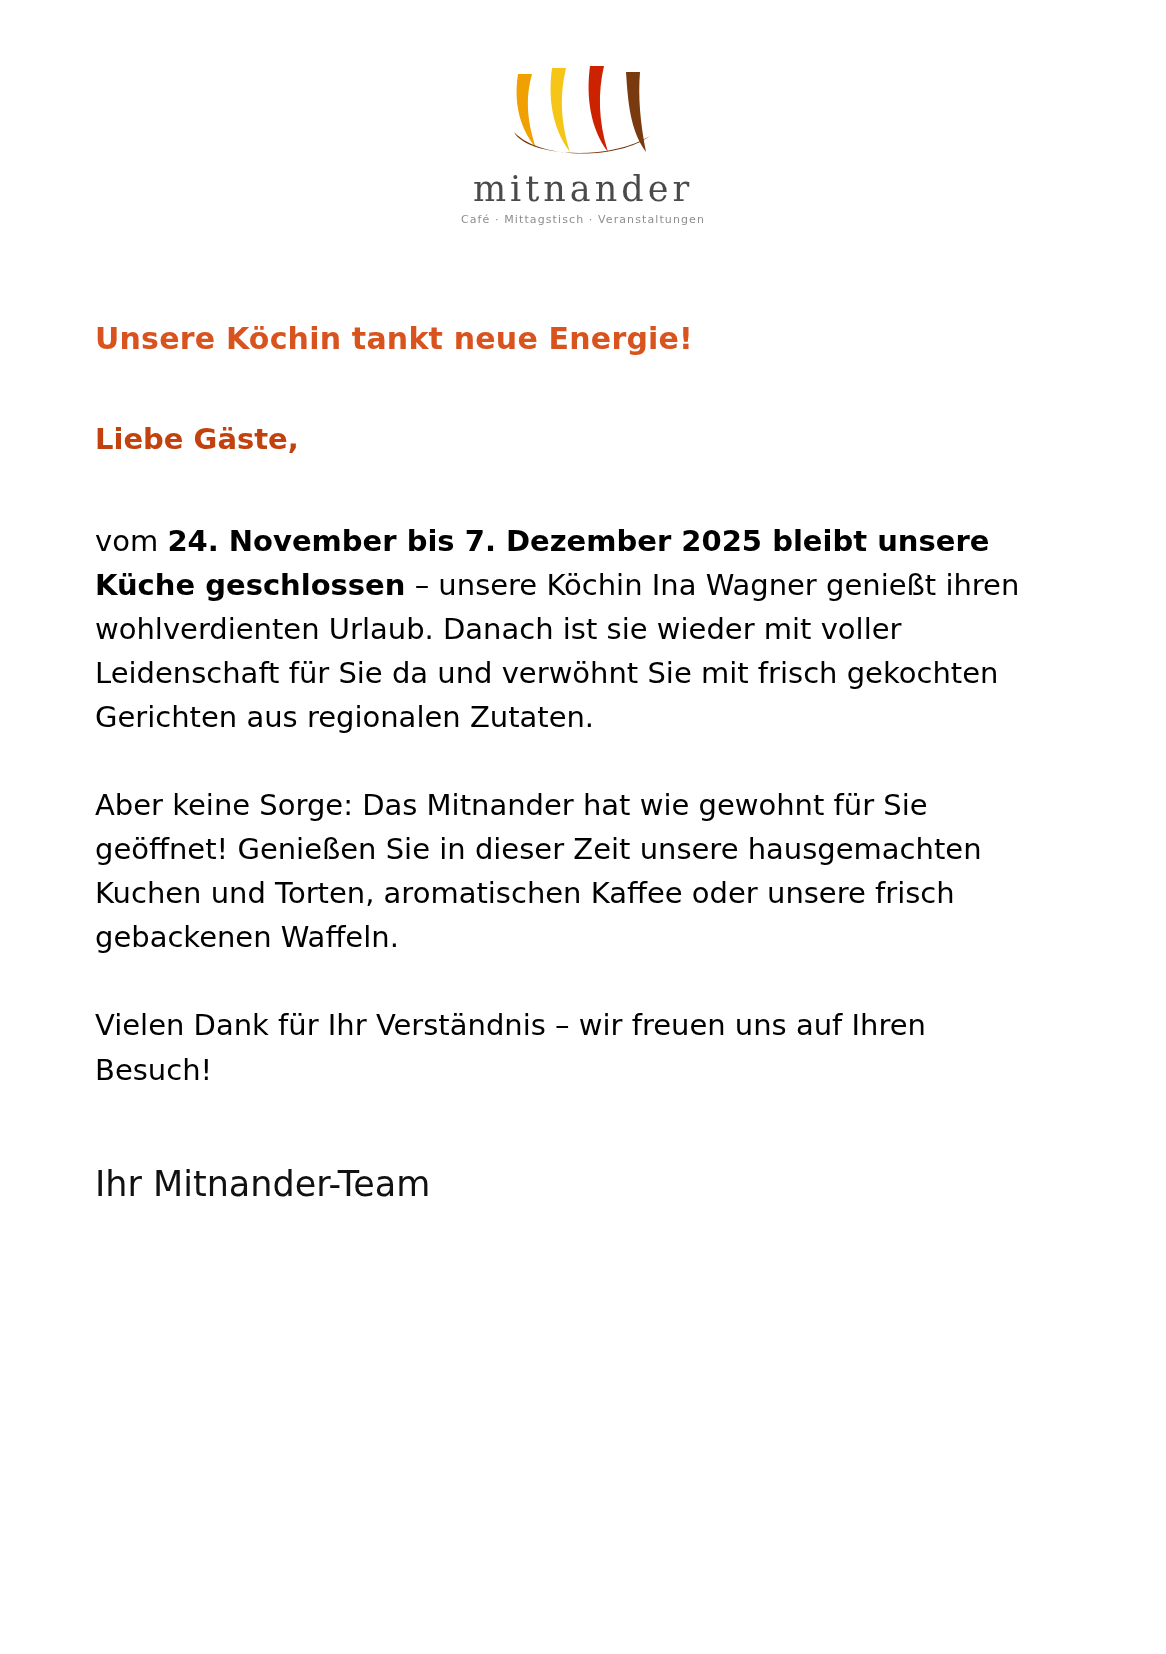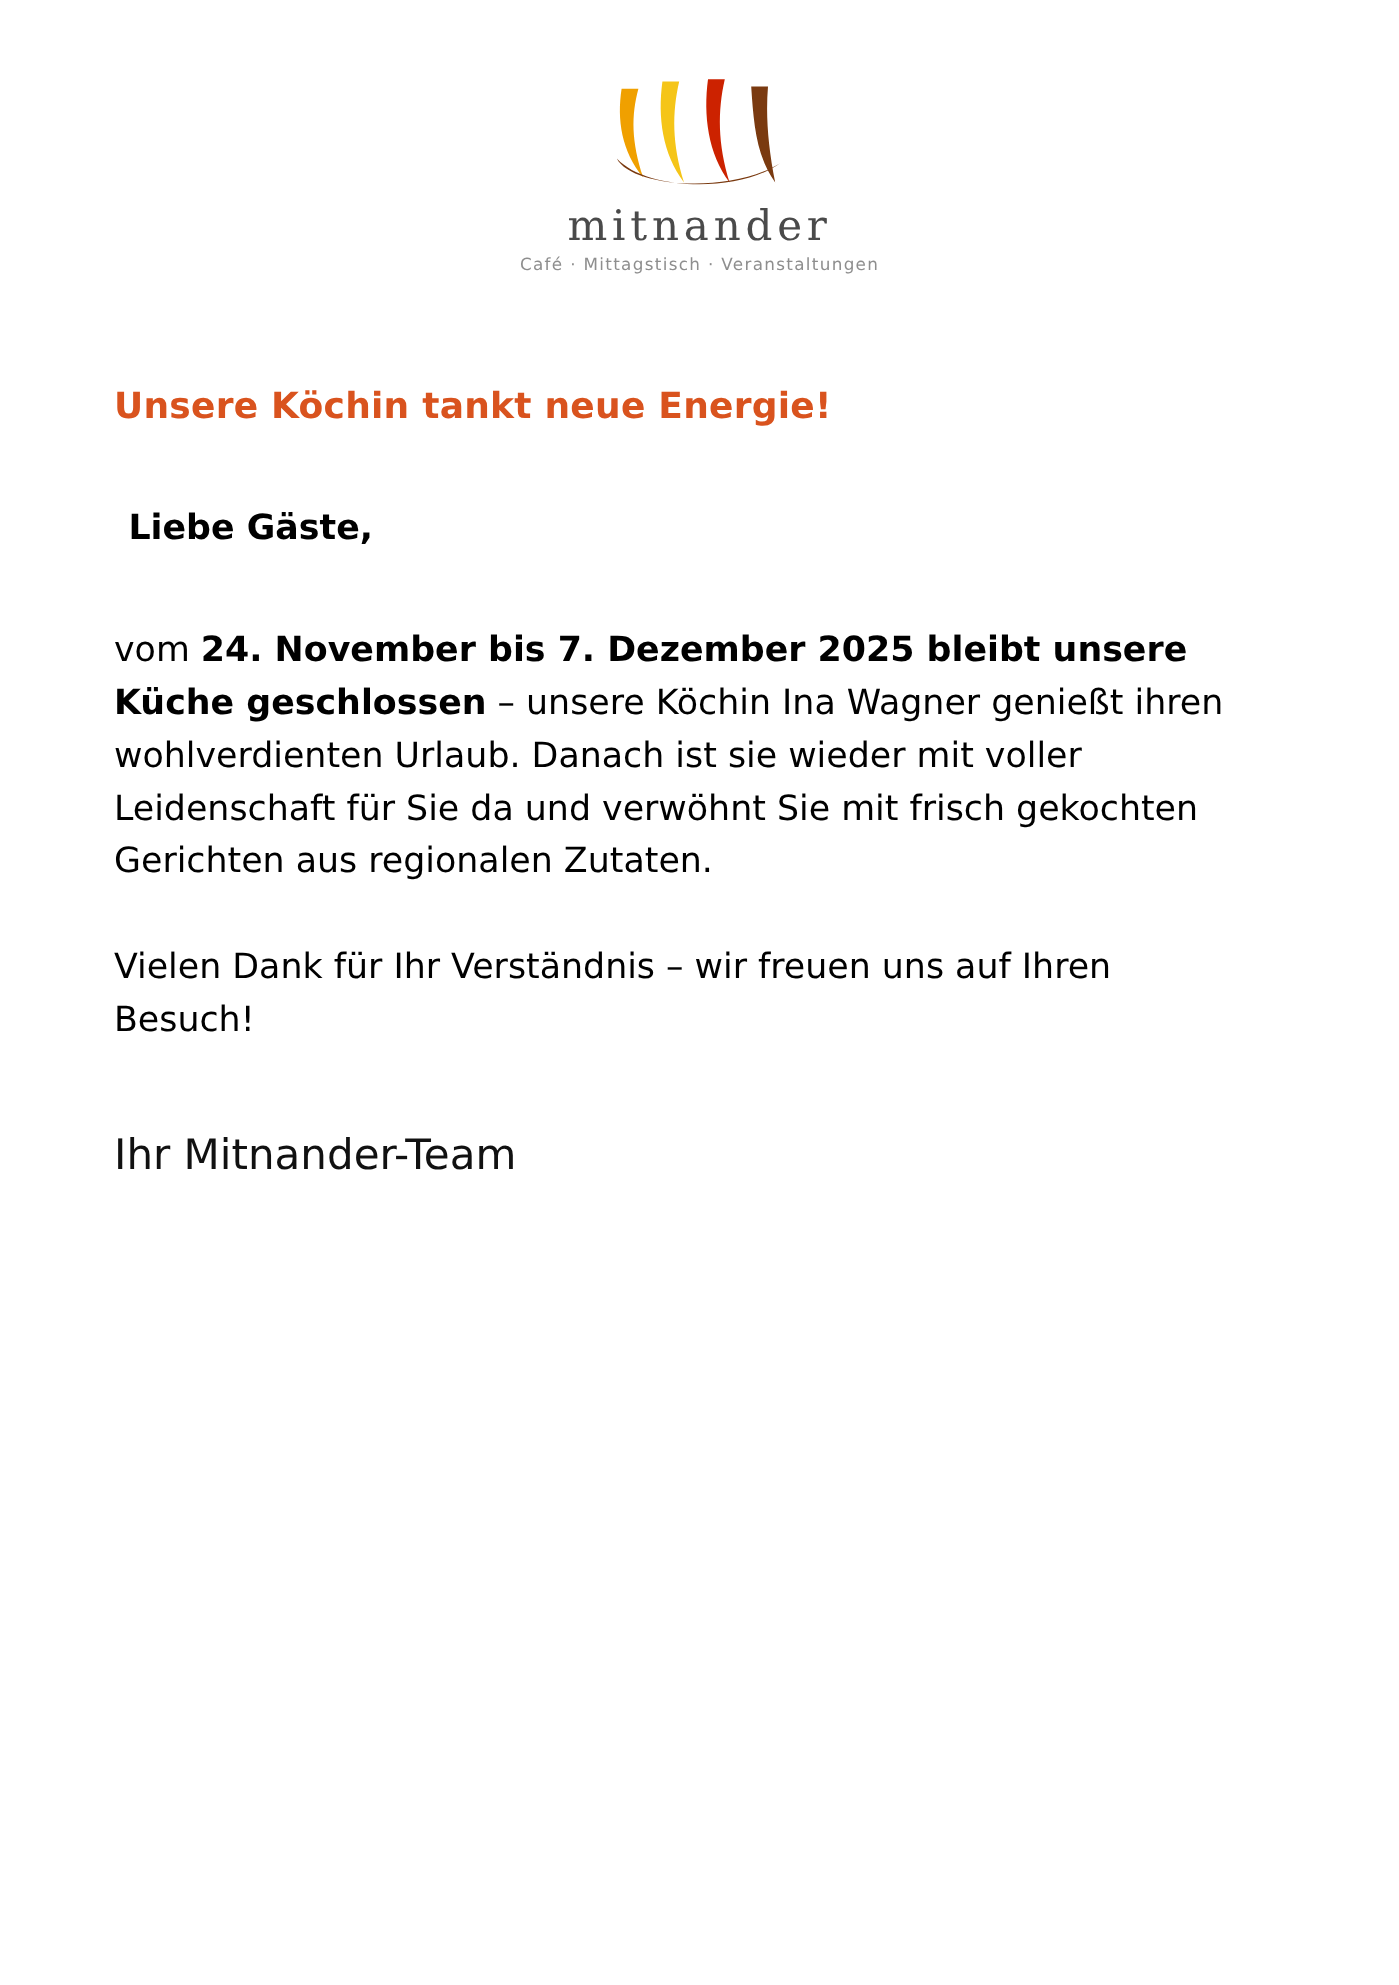--- a/index.html
+++ b/index.html
@@ -42,21 +42,21 @@
     margin-top: 6px;
     font-family: "DejaVu Serif", serif;
     font-size: 35px;
     letter-spacing: 4px;
     color: #4a4a4a;
     line-height: 1;
   }
   .logo-tagline {
     margin-top: 7px;
     font-family: "DejaVu Sans", sans-serif;
-    font-size: 14px;
+    font-size: 11px;
     letter-spacing: 1.1px;
     color: #8e8e8e;
     line-height: 1;
   }
 
   
   .content {
     position: absolute;
     left: 95px;
     top: 322px;
@@ -69,23 +69,23 @@
     font-size: 30px;
     color: #d9531e;
     letter-spacing: 0.2px;
     margin: 0 0 64px 0;
     line-height: 1.15;
   }
 
   .salutation {
     font-size: 29px;
     font-weight: bold;
-    margin: 0 0 62px 12px;
+    margin: 0 0 62px 0;
     line-height: 1.25;
-    color: #000000;
+    color: #c2410c;
   }
 
   .para {
     font-size: 29px;
     line-height: 1.52;
     margin: 16px 0 44px 0;
     color: #000000;
     max-width: 930px;
   }
   .para.narrow { max-width: 905px; }
@@ -121,20 +121,21 @@
   </div>
 
   <div class="content">
 
     <h1 class="headline">Unsere Köchin tankt neue Energie!</h1>
 
     <p class="salutation">Liebe Gäste,</p>
 
     <p class="para"><span>vom </span><b>24. November bis 7. Dezember 2025 bleibt unsere Küche geschlossen</b><span> – unsere Köchin Ina Wagner genießt ihren wohlverdienten Urlaub. Danach ist sie wieder mit voller Leidenschaft für Sie da und verwöhnt Sie mit frisch gekochten Gerichten aus regionalen Zutaten.</span></p>
 
+    <p class="para narrow">Aber keine Sorge: Das Mitnander hat wie gewohnt für Sie geöffnet! Genießen Sie in dieser Zeit unsere hausgemachten Kuchen und Torten, aromatischen Kaffee oder unsere frisch gebackenen Waffeln.</p>
 
     <p class="para">Vielen Dank für Ihr Verständnis – wir freuen uns auf Ihren Besuch!</p>
 
     <div class="spacer-sm"></div>
 
     <p class="signoff">Ihr Mitnander-Team</p>
 
   </div>
 </div>
 

